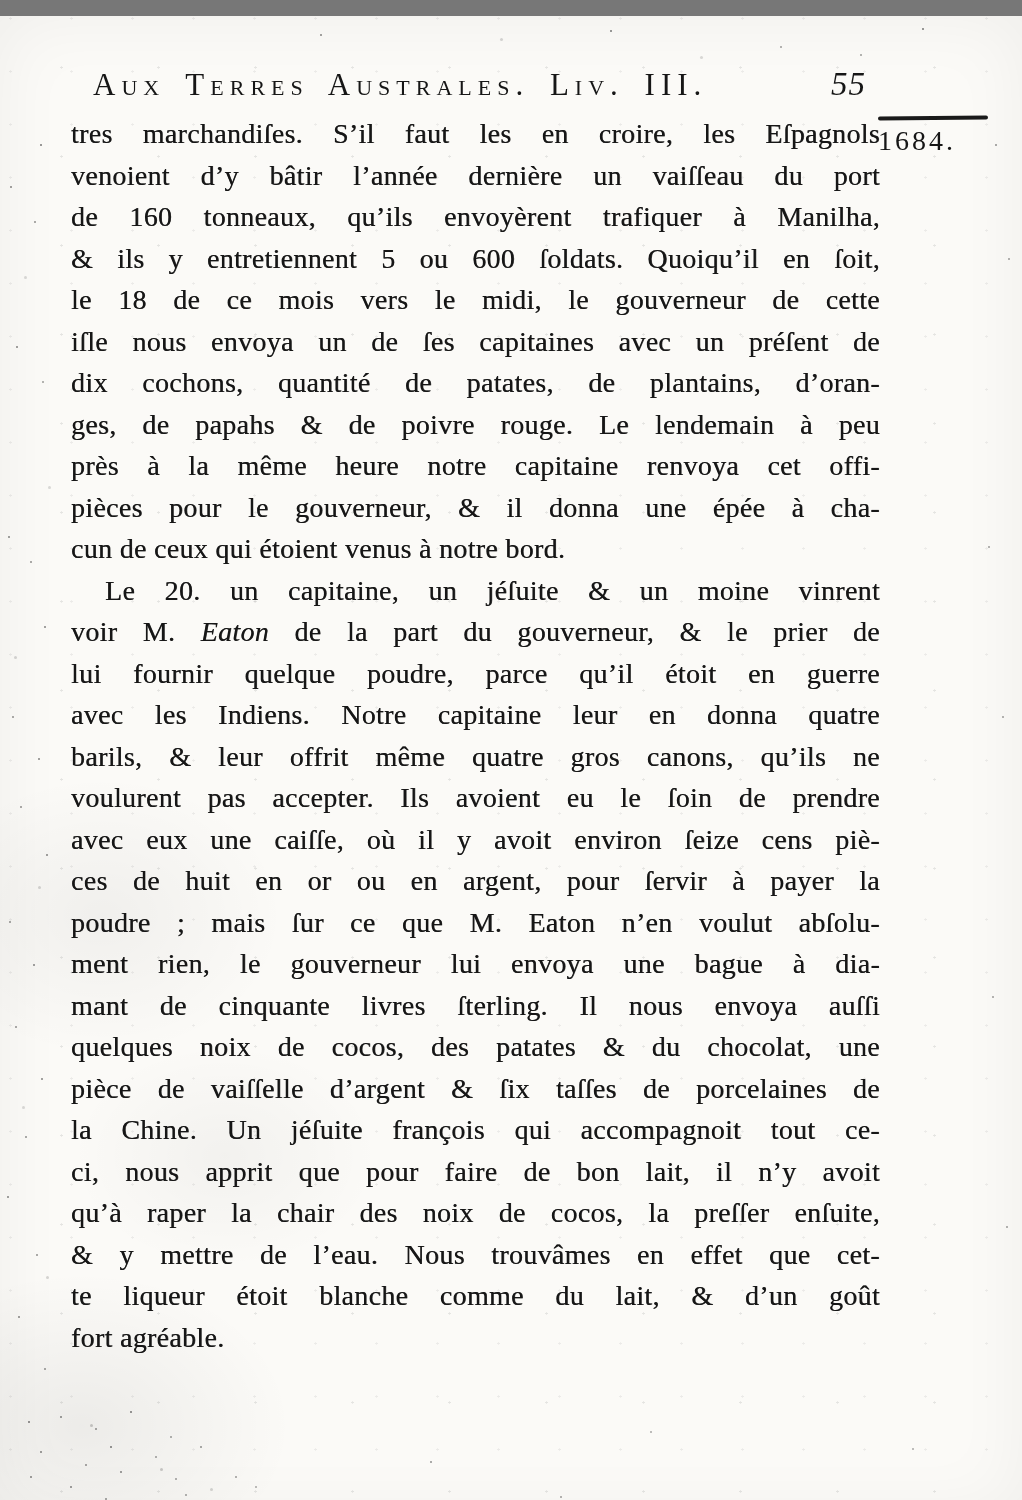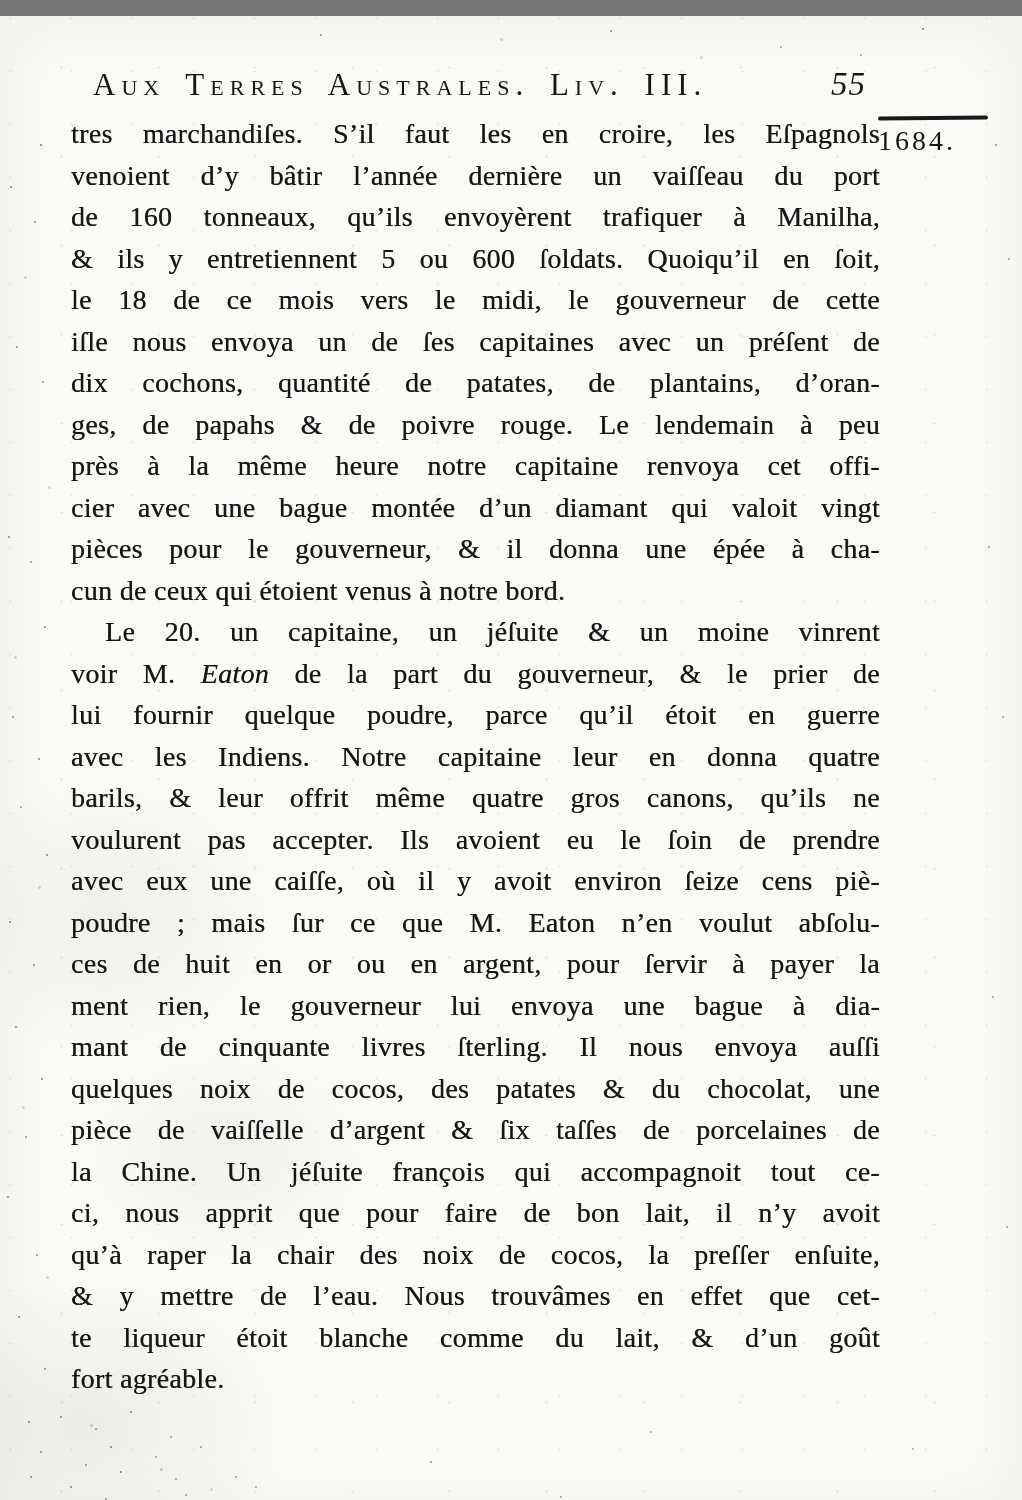--- a/index.html
+++ b/index.html
@@ -129,35 +129,34 @@
     <div>
       <div class="line">tres marchandiſes. S’il faut les en croire, les Eſpagnols</div>
       <div class="line">venoient d’y bâtir l’année dernière un vaiſſeau du port</div>
       <div class="line">de 160 tonneaux, qu’ils envoyèrent trafiquer à Manilha,</div>
       <div class="line">&amp; ils y entretiennent 5 ou 600 ſoldats. Quoiqu’il en ſoit,</div>
       <div class="line">le 18 de ce mois vers le midi, le gouverneur de cette</div>
       <div class="line">iſle nous envoya un de ſes capitaines avec un préſent de</div>
       <div class="line">dix cochons, quantité de patates, de plantains, d’oran-</div>
       <div class="line">ges, de papahs &amp; de poivre rouge. Le lendemain à peu</div>
       <div class="line">près à la même heure notre capitaine renvoya cet offi-</div>
-      <div class="line">cier avec une bague montée d’un diamant qui valoit vingt</div>
       <div class="line">pièces pour le gouverneur, &amp; il donna une épée à cha-</div>
       <div class="line short">cun de ceux qui étoient venus à notre bord.</div>
     </div>
 
     <div>
       <div class="line indent">Le 20. un capitaine, un jéſuite &amp; un moine vinrent</div>
       <div class="line"><span>voir M. </span><span class="it">Eaton</span><span> de la part du gouverneur, &amp; le prier de</span></div>
       <div class="line">lui fournir quelque poudre, parce qu’il étoit en guerre</div>
       <div class="line">avec les Indiens. Notre capitaine leur en donna quatre</div>
       <div class="line">barils, &amp; leur offrit même quatre gros canons, qu’ils ne</div>
       <div class="line">voulurent pas accepter. Ils avoient eu le ſoin de prendre</div>
       <div class="line">avec eux une caiſſe, où il y avoit environ ſeize cens piè-</div>
+      <div class="line">ces de huit en or ou en argent, pour ſervir à payer la</div>
       <div class="line">poudre ; mais ſur ce que M. Eaton n’en voulut abſolu-</div>
-      <div class="line">ces de huit en or ou en argent, pour ſervir à payer la</div>
       <div class="line">ment rien, le gouverneur lui envoya une bague à dia-</div>
       <div class="line">mant de cinquante livres ſterling. Il nous envoya auſſi</div>
       <div class="line">quelques noix de cocos, des patates &amp; du chocolat, une</div>
       <div class="line">pièce de vaiſſelle d’argent &amp; ſix taſſes de porcelaines de</div>
       <div class="line">la Chine. Un jéſuite françois qui accompagnoit tout ce-</div>
       <div class="line">ci, nous apprit que pour faire de bon lait, il n’y avoit</div>
       <div class="line">qu’à raper la chair des noix de cocos, la preſſer enſuite,</div>
       <div class="line">&amp; y mettre de l’eau. Nous trouvâmes en effet que cet-</div>
       <div class="line">te liqueur étoit blanche comme du lait, &amp; d’un goût</div>
       <div class="line short">fort agréable.</div>

